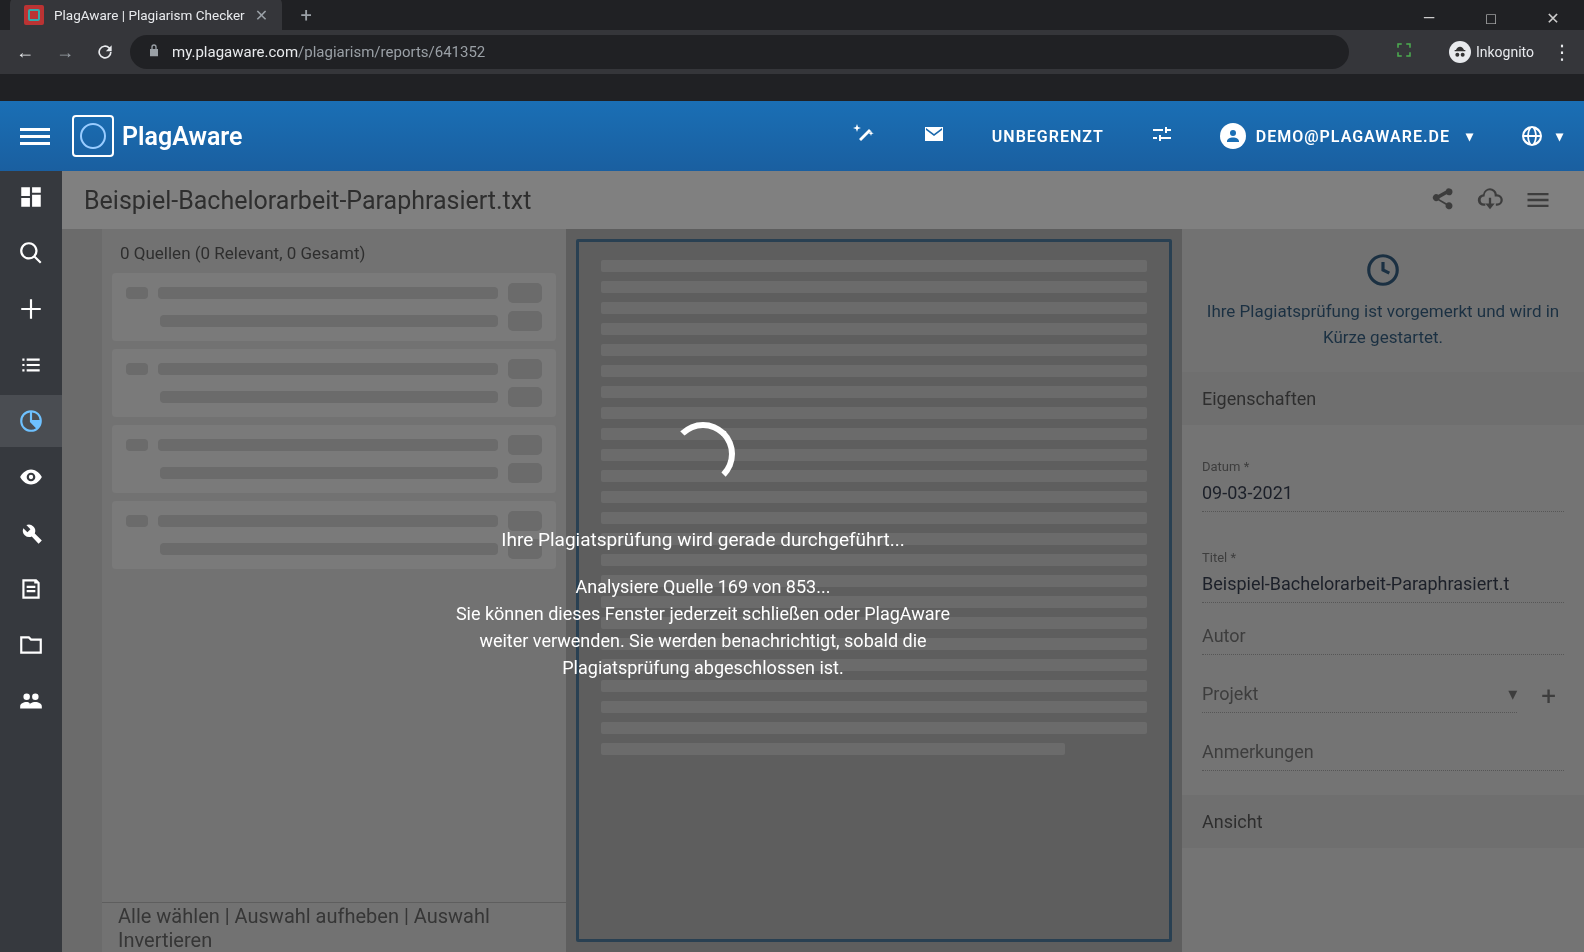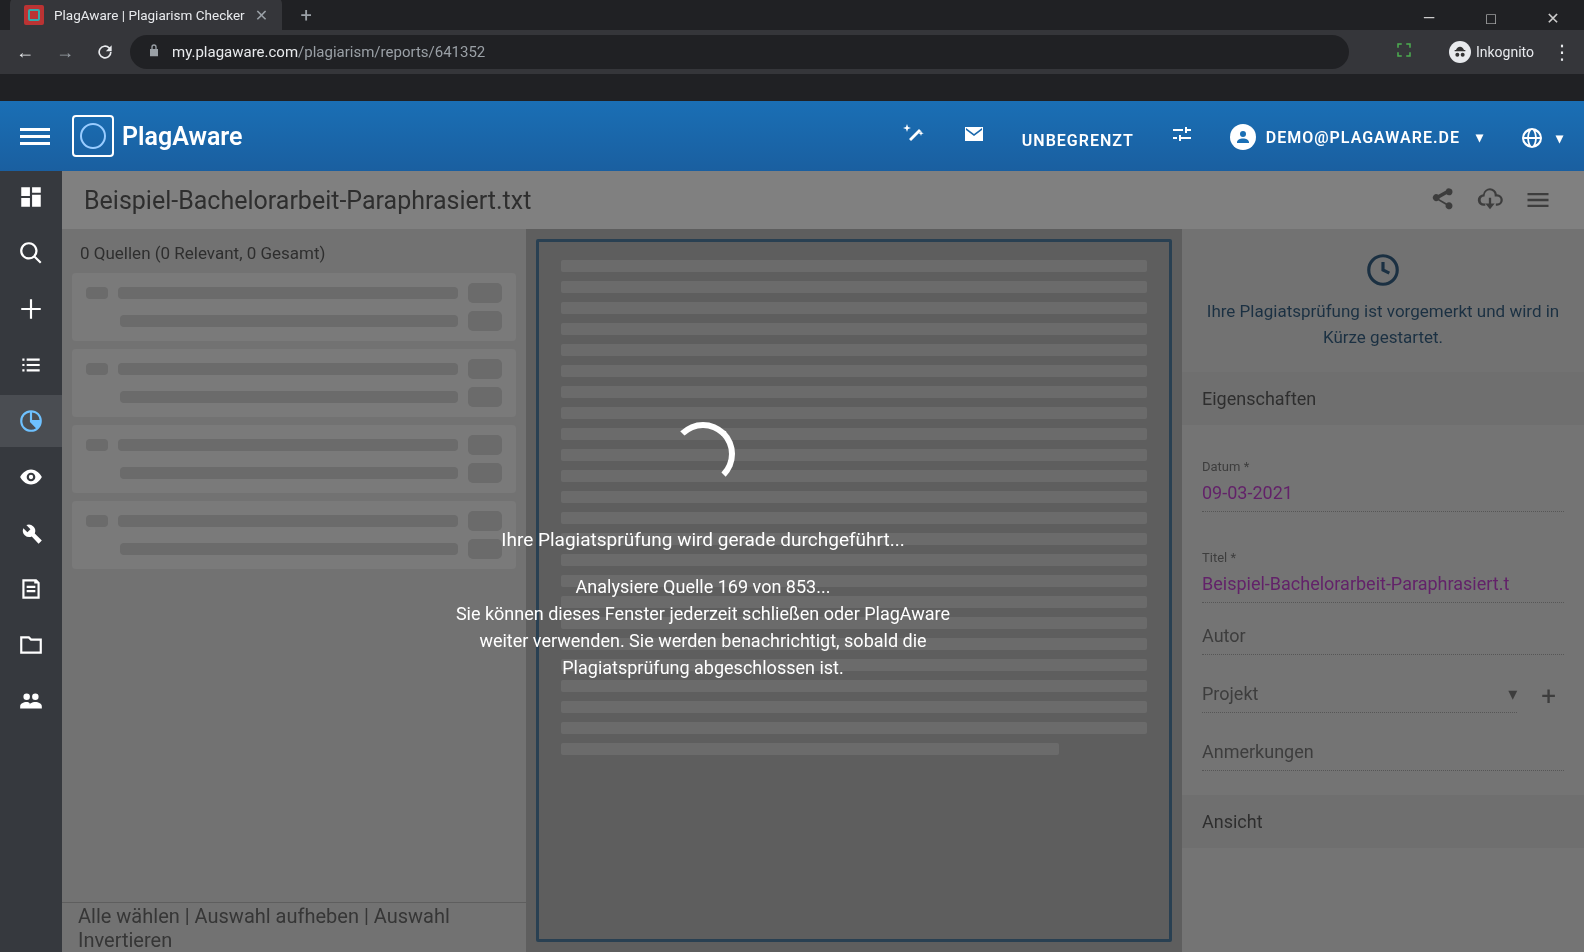--- a/index.html
+++ b/index.html
@@ -32,21 +32,21 @@
 
 
 .app-header { position:absolute; top:0; left:0; right:0; height:70px; background:linear-gradient(180deg,#1a6fb5,#1a5fa0); display:flex; align-items:center; padding:0 20px; color:#fff; z-index:5; }
 .hamburger { width:30px; height:30px; display:flex; flex-direction:column; justify-content:center; gap:4px; cursor:pointer; margin-right:22px; }
 .hamburger span { height:3px; background:#fff; }
 .logo { display:flex; align-items:center; gap:8px; }
 .logo-icon { width:42px; height:42px; border:2px solid #fff; border-radius:4px; display:flex; align-items:center; justify-content:center; }
 .logo-icon-inner { width:26px; height:26px; border:2px solid #9cf; border-radius:50%; }
 .logo-text { font-size:25px; font-weight:600; }
 .header-spacer { flex:1; }
-.header-right { display:flex; align-items:flex-end; gap:36px; font-size:16px; font-weight:600; letter-spacing:1px; }
+.header-right { display:flex; align-items:center; gap:46px; font-size:16px; font-weight:600; letter-spacing:1px; }
 .header-icon { width:24px; height:24px; fill:#fff; cursor:pointer; }
 .user-group { display:flex; align-items:center; gap:10px; cursor:pointer; }
 .user-avatar { width:26px; height:26px; background:#fff; border-radius:50%; display:flex; align-items:center; justify-content:center; color:#1a6fb5; }
 .globe-group { display:flex; align-items:center; gap:6px; cursor:pointer; }
 
 
 .left-rail { width:62px; background:#36393e; padding-top:70px; display:flex; flex-direction:column; align-items:center; gap:4px; z-index:4; }
 .rail-item { width:62px; height:52px; display:flex; align-items:center; justify-content:center; color:#fff; cursor:pointer; }
 .rail-item.active { background:#4a4d52; color:#6ec1ff; }
 .rail-item svg { width:26px; height:26px; fill:currentColor; }
@@ -57,21 +57,21 @@
 
 .mi { width:28px; height:28px; }
 .mi path { fill:currentColor; }
 
 
 .file-bar { height:58px; background:#e0e0e0; display:flex; align-items:center; padding:0 22px; font-size:25px; color:#353535; }
 .file-bar-spacer { flex:1; }
 .file-action { width:48px; height:48px; display:flex; align-items:center; justify-content:center; color:#555; cursor:pointer; }
 
 
-.cols { flex:1; display:flex; }
+.cols { flex:1; display:flex;padding-left:40px; }
 
 
 .left-panel { width:464px; display:flex; flex-direction:column; background:#c3c3c3; position:relative; }
 .sources-head { padding:14px 18px 4px; font-size:17px; color:#353535; }
 .search-row { display:flex; align-items:center; padding:4px 14px 14px; gap:10px; }
 .search-input { flex:1; border:none; border-bottom:1px solid #888; background:transparent; font-size:18px; padding:6px 2px; color:#555; outline:none; }
 .search-input::placeholder { color:#888; }
 .search-ic { width:30px; height:30px; display:flex; align-items:center; justify-content:center; color:#555; cursor:pointer; }
 .source-list { padding:6px 10px; display:flex; flex-direction:column; gap:8px; }
 .src-item { background:#d4d4d4; border-radius:4px; padding:10px 14px; display:flex; flex-direction:column; gap:8px; }
@@ -91,21 +91,21 @@
 
 
 .right-panel { width:402px; display:flex; flex-direction:column; }
 .status-box { padding:22px 18px; text-align:center; color:#0d3a5f; background:#c3c3c3; }
 .status-box .clock { display:inline-flex; margin-bottom:10px; }
 .status-box .msg { font-size:17px; line-height:1.5; }
 .props { background:#c7c7c7; flex:1; display:flex; flex-direction:column; }
 .props-head { padding:16px 20px; font-size:18px; color:#353535; background:#bdbdbd; }
 .prop-group { padding:14px 20px 4px; }
 .prop-label { font-size:13px; color:#555; margin-bottom:4px;margin-top:20px; }
-.prop-value { font-size:18px; color:#a21caf; border-bottom:1px dotted #888; padding:4px 0 8px; min-height:30px; }
+.prop-value { font-size:18px; color:#0f172a; border-bottom:1px dotted #888; padding:4px 0 8px; min-height:30px; }
 .prop-row { display:flex; align-items:center; gap:16px; }
 .prop-row .prop-value { flex:1; display:flex; align-items:center; justify-content:space-between; color:#555; }
 .add-btn { font-size:26px; color:#555; cursor:pointer; padding:8px; }
 .view-head { padding:16px 20px; font-size:18px; color:#353535; background:#bdbdbd; margin-top:20px; }
 
 
 .overlay { position:absolute; top:70px; left:62px; right:0; bottom:0; background:rgba(40,40,40,0.52); z-index:10; display:flex; align-items:center; justify-content:center; pointer-events:none; }
 .overlay-content { color:#fff; text-align:center; max-width:560px; padding:0 20px; transform:translate(-120px,-10px); }
 .spinner { width:64px; height:64px; border:6px solid transparent; border-top-color:#fff; border-right-color:#fff; border-radius:50%; margin:0 auto 40px; animation:spin 1s linear infinite; }
 @keyframes spin { to { transform:rotate(360deg); } }

